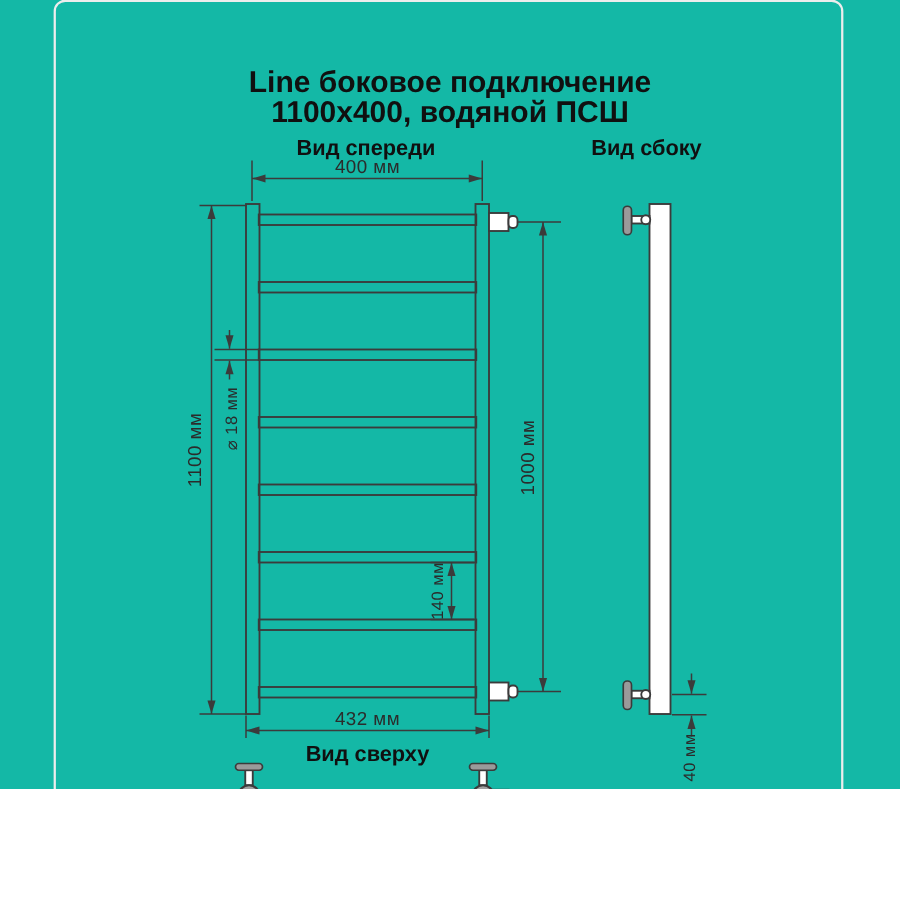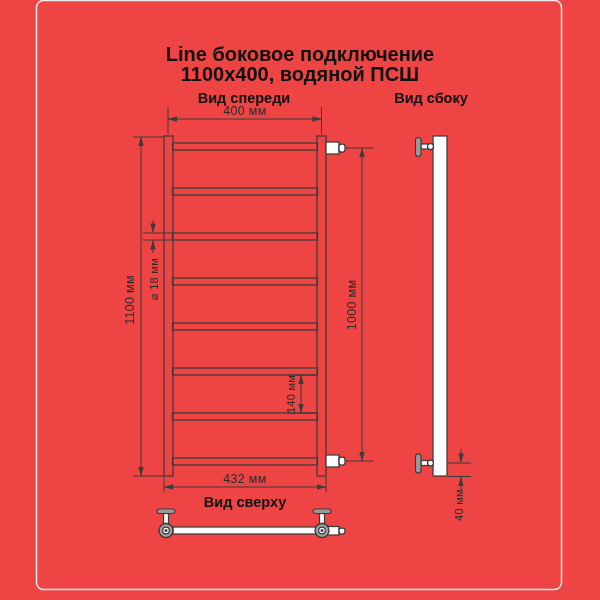--- a/index.html
+++ b/index.html
@@ -1,19 +1,19 @@
 <!DOCTYPE html>
 <html><head>
 <meta charset="utf-8">
 <style>
   html,body{margin:0;padding:0;background:#ffffff;}
   .canvas{
     position:relative;
-    width:600px;height:600px;
-    background:#ef4444;
+    width:600px;height:526px;
+    background:#14b8a6;
     font-family:"Liberation Sans","DejaVu Sans",sans-serif;
     overflow:hidden;
   }
   svg{display:block;}
   .ln{stroke:#3b3b3b;stroke-width:1;fill:none;}
   .shape{stroke:#3b3b3b;stroke-width:1.25;fill:none;}
   .shape-w{stroke:#3b3b3b;stroke-width:1.25;fill:#ffffff;}
   .plate{stroke:#3b3b3b;stroke-width:1.1;fill:#9a9a9a;}
   .card-border{stroke:#ededed;stroke-width:1.5;fill:none;}
   .t-title{font-family:"Liberation Sans","DejaVu Sans",sans-serif;font-size:20px;font-weight:bold;fill:#101010;}

